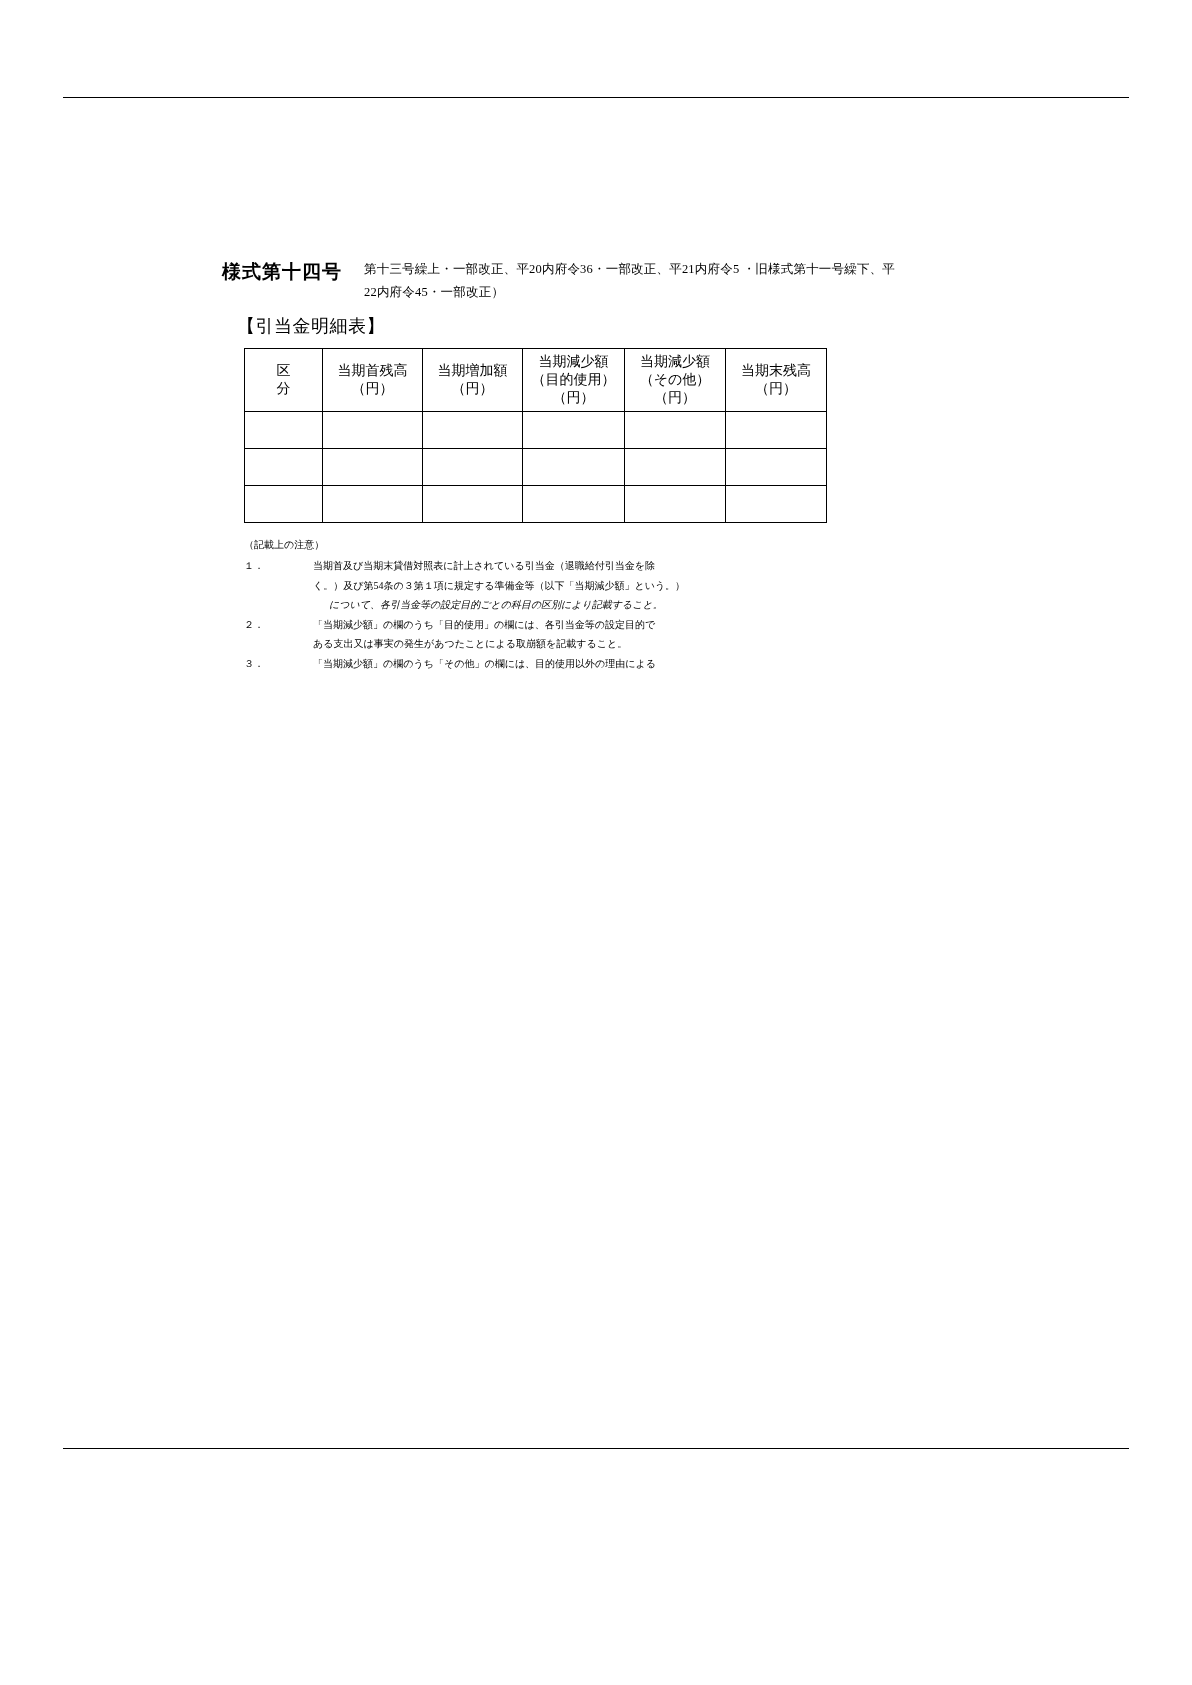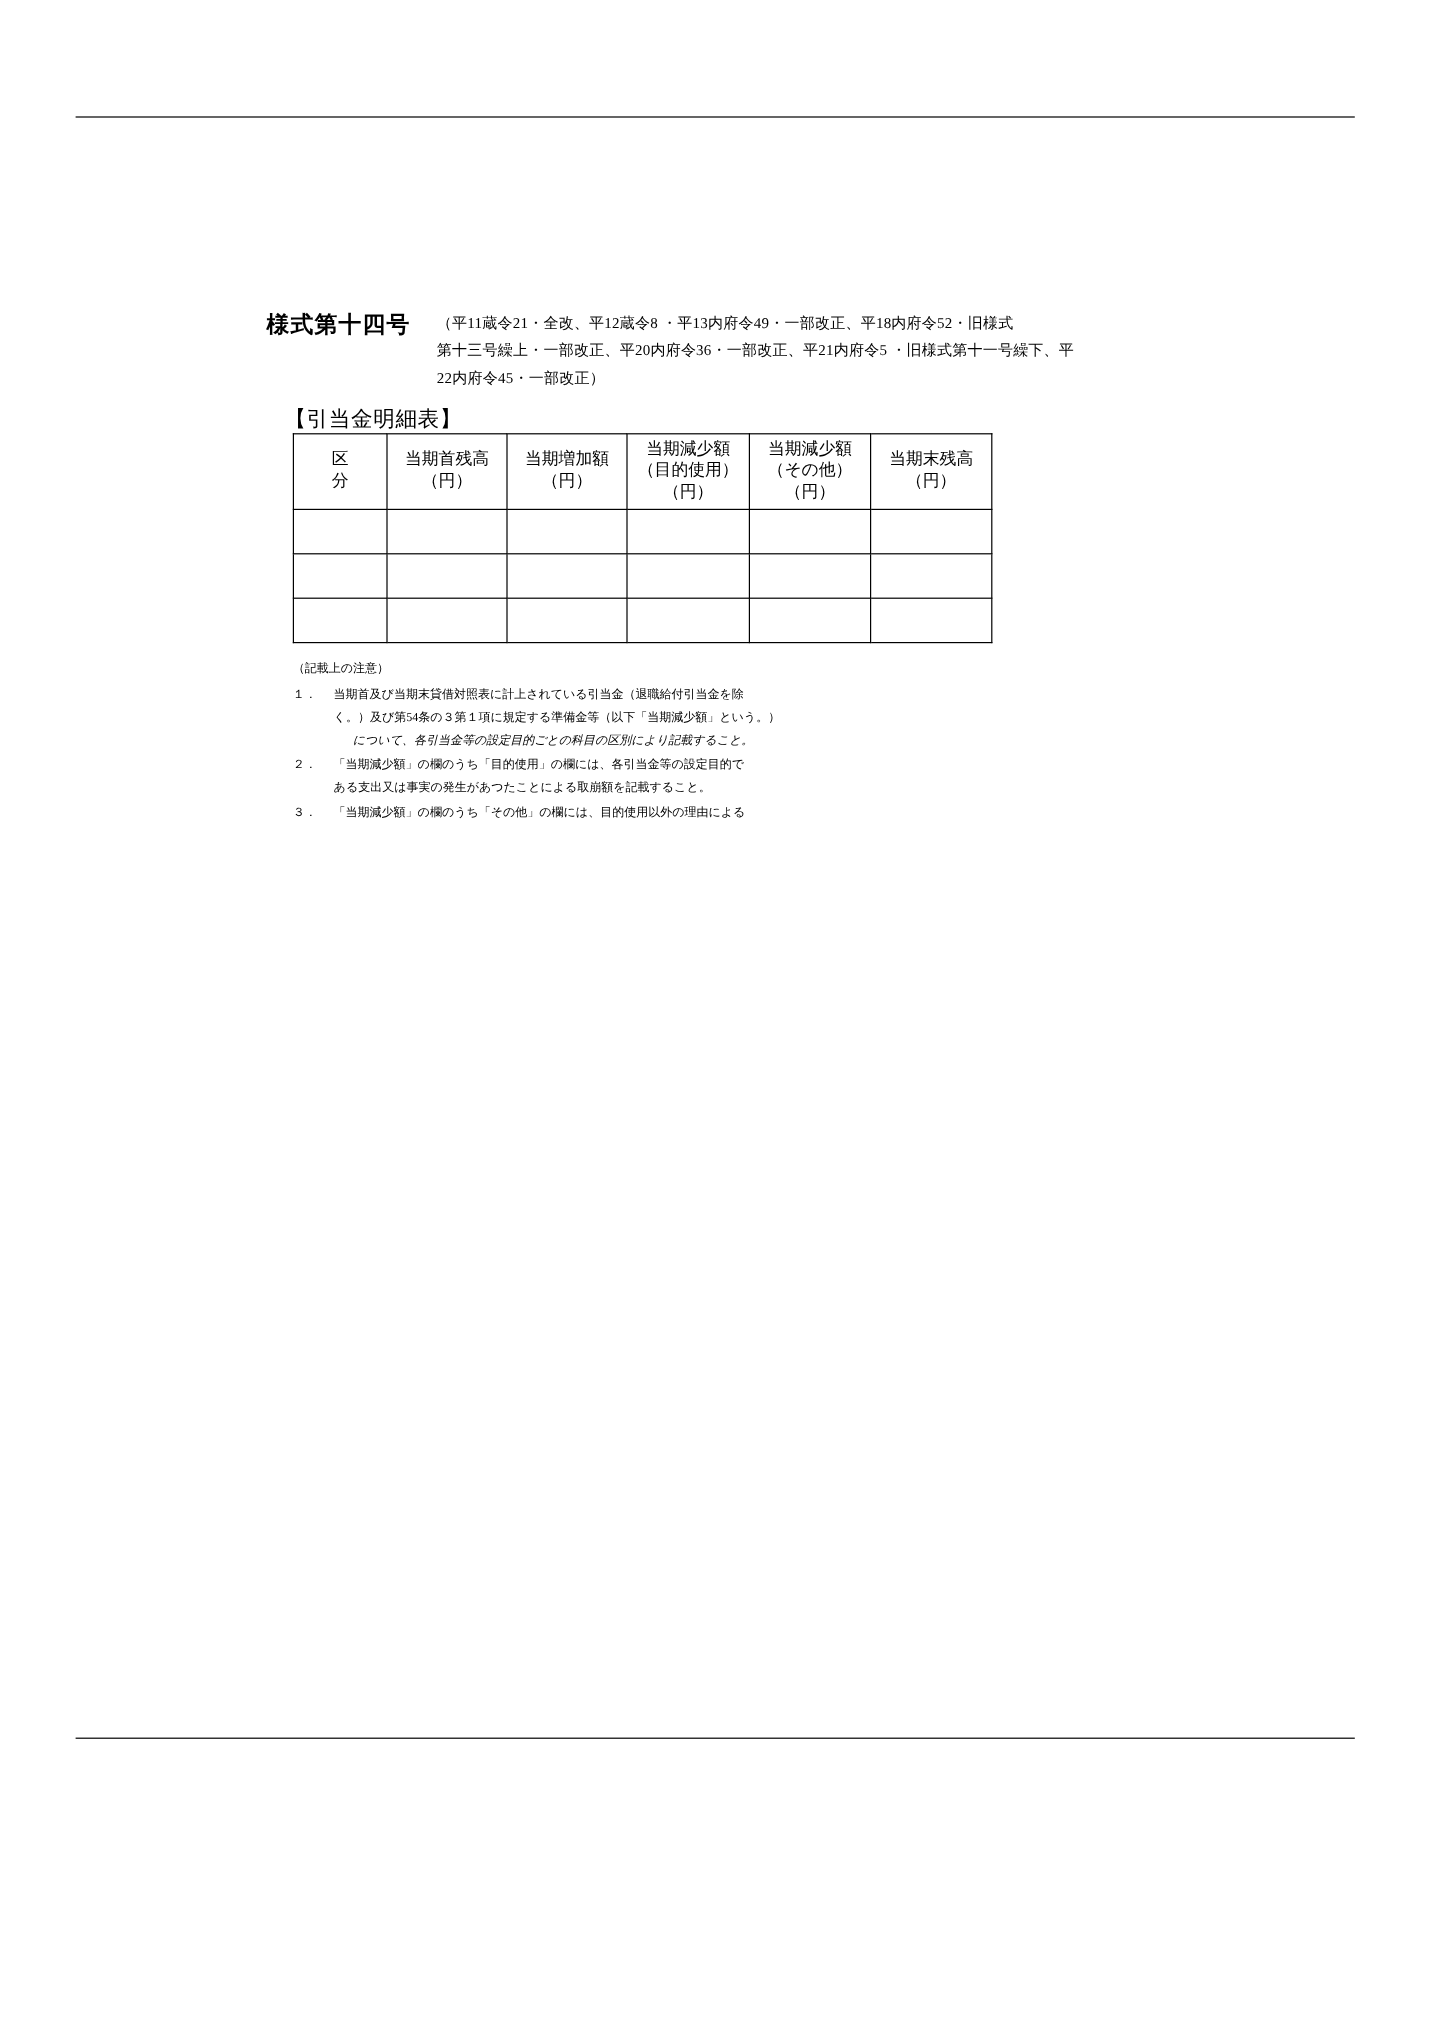--- a/index.html
+++ b/index.html
@@ -61,20 +61,21 @@
   .doc-title {
     margin-top: 10px;
     margin-left: 15px;
     font-size: 18px;
     font-weight: normal;
     letter-spacing: 0.5px;
   }
 
   
   table.meisai {
+    margin-top: 10px;
     margin-left: 22px;
     border-collapse: collapse;
     table-layout: fixed;
     width: 582px;
     border-radius: 29px;
   }
   table.meisai th,
   table.meisai td {
     border: 1px solid #000;
     padding: 0;
@@ -118,37 +119,36 @@
   }
   .note-num {
     width: 34px;
     flex: 0 0 34px;
     white-space: nowrap;
   }
   .note-body {
     flex: 1 1 auto;
     width: 760px;
   }
-  .note-body div { white-space: nowrap; }
+  .note-body div { white-space: nowrap; margin-left: 35px; }
   .indent-1 { padding-left: 16px; font-style: italic; }
 </style>
 </head>
 <body>
 
 <div class="page">
 
   <div class="rule rule-top"></div>
   <div class="rule rule-bottom"></div>
 
   <div class="content">
 
     <div class="form-head">
       <div class="form-no">様式第十四号</div>
       <div class="revision">
-        <div>（平11蔵令21・全改、平12蔵令8 ・平13内府令49・一部改正、平18内府令52・旧様式</div>
         <div>第十三号繰上・一部改正、平20内府令36・一部改正、平21内府令5 ・旧様式第十一号繰下、平</div>
         <div>22内府令45・一部改正）</div>
       </div>
     </div>
 
     <div class="doc-title">【引当金明細表】</div>
 
     <table class="meisai">
       <colgroup>
         <col class="c1">

